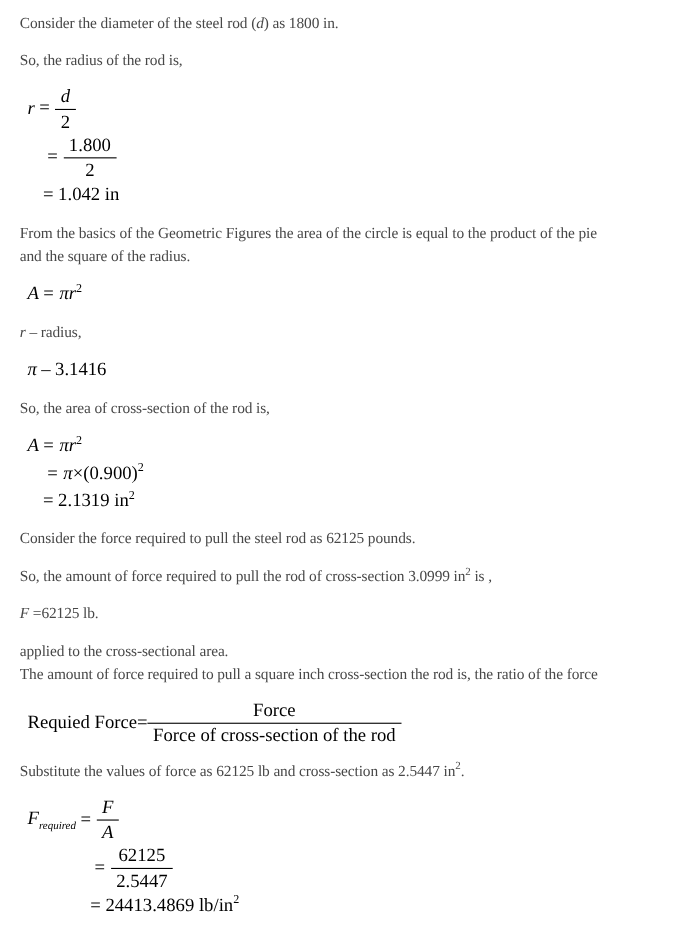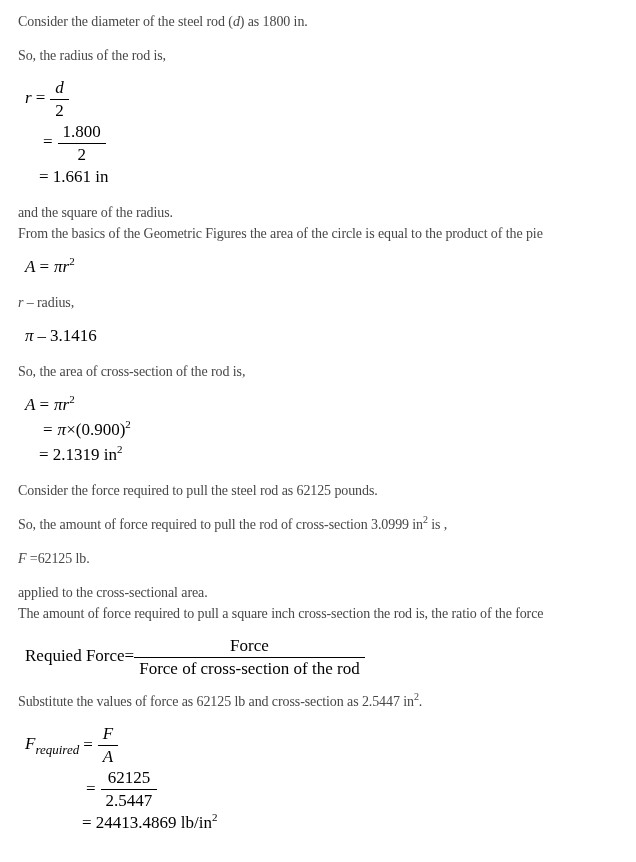--- a/index.html
+++ b/index.html
@@ -38,21 +38,21 @@
     white-space: nowrap;
     margin: 3px 0;
     min-height: 22px;
   }
   .mrow.cont  { margin-left: 14px; }
   .mrow.contf { margin-left: 57px; }
   .it { font-style: italic; }
   .op { padding: 0 5px 0 4px; }
   .sp { padding: 0 4px; }
   .math sup { font-size: 11px; line-height: 0; }
-  .math sub { font-size: 13px; line-height: 0; margin-top: 16px; }
+  .math sub { font-size: 10px; line-height: 0; margin-top: 16px; }
   .frac {
     display: inline-block;
     vertical-align: middle;
     text-align: center;
     line-height: 1.06;
   }
   .frac .num { display: block; padding: 0 5px 2px; border-bottom: 1px solid #000; }
   .frac .den { display: block; padding: 2px 5px 0; }
 </style>
 </head>
@@ -62,26 +62,26 @@
 
   <p class="text"><span>Consider the diameter of the steel rod (</span><span class="v">d</span><span>) as 1800 in.</span></p>
 
   <p class="text">
       <span class="line">So, the radius of the rod is,</span>
     </p>
 
   <div class="math">
     <div class="mrow"><span class="it">r</span><span class="op">=</span><span class="frac"><span class="num it">d</span><span class="den">2</span></span></div>
     <div class="mrow cont"><span class="op">=</span><span class="frac"><span class="num">1.800</span><span class="den">2</span></span></div>
-    <div class="mrow cont"><span>= 1.661 in</span></div>
+    <div class="mrow cont"><span>= 1.042 in</span></div>
   </div>
 
   <p class="text">
+      <span class="line">From the basics of the Geometric Figures the area of the circle is equal to the product of the pie</span>
       <span class="line">and the square of the radius.</span>
-      <span class="line">From the basics of the Geometric Figures the area of the circle is equal to the product of the pie</span>
     </p>
 
   <div class="math">
     <div class="mrow"><span class="it">A</span><span class="op">=</span><span class="it">πr</span><sup>2</sup></div>
   </div>
 
 
   <p class="text"><span class="v">r</span><span> – radius,</span></p>
 
   <div class="math">

